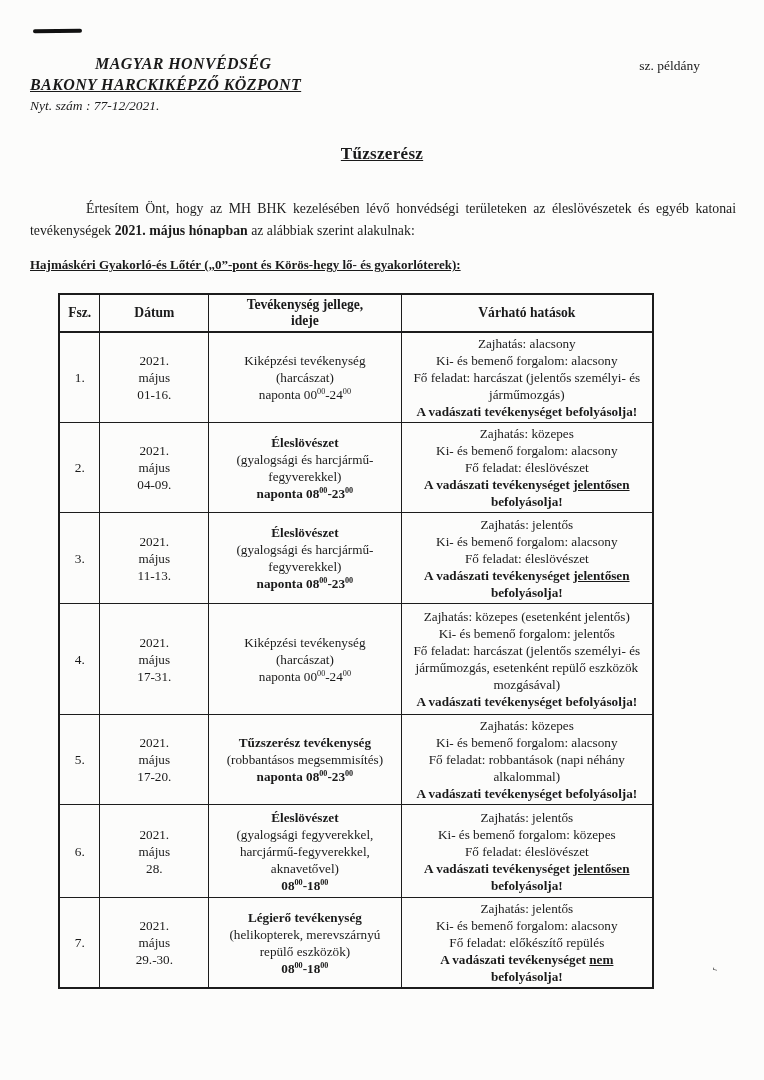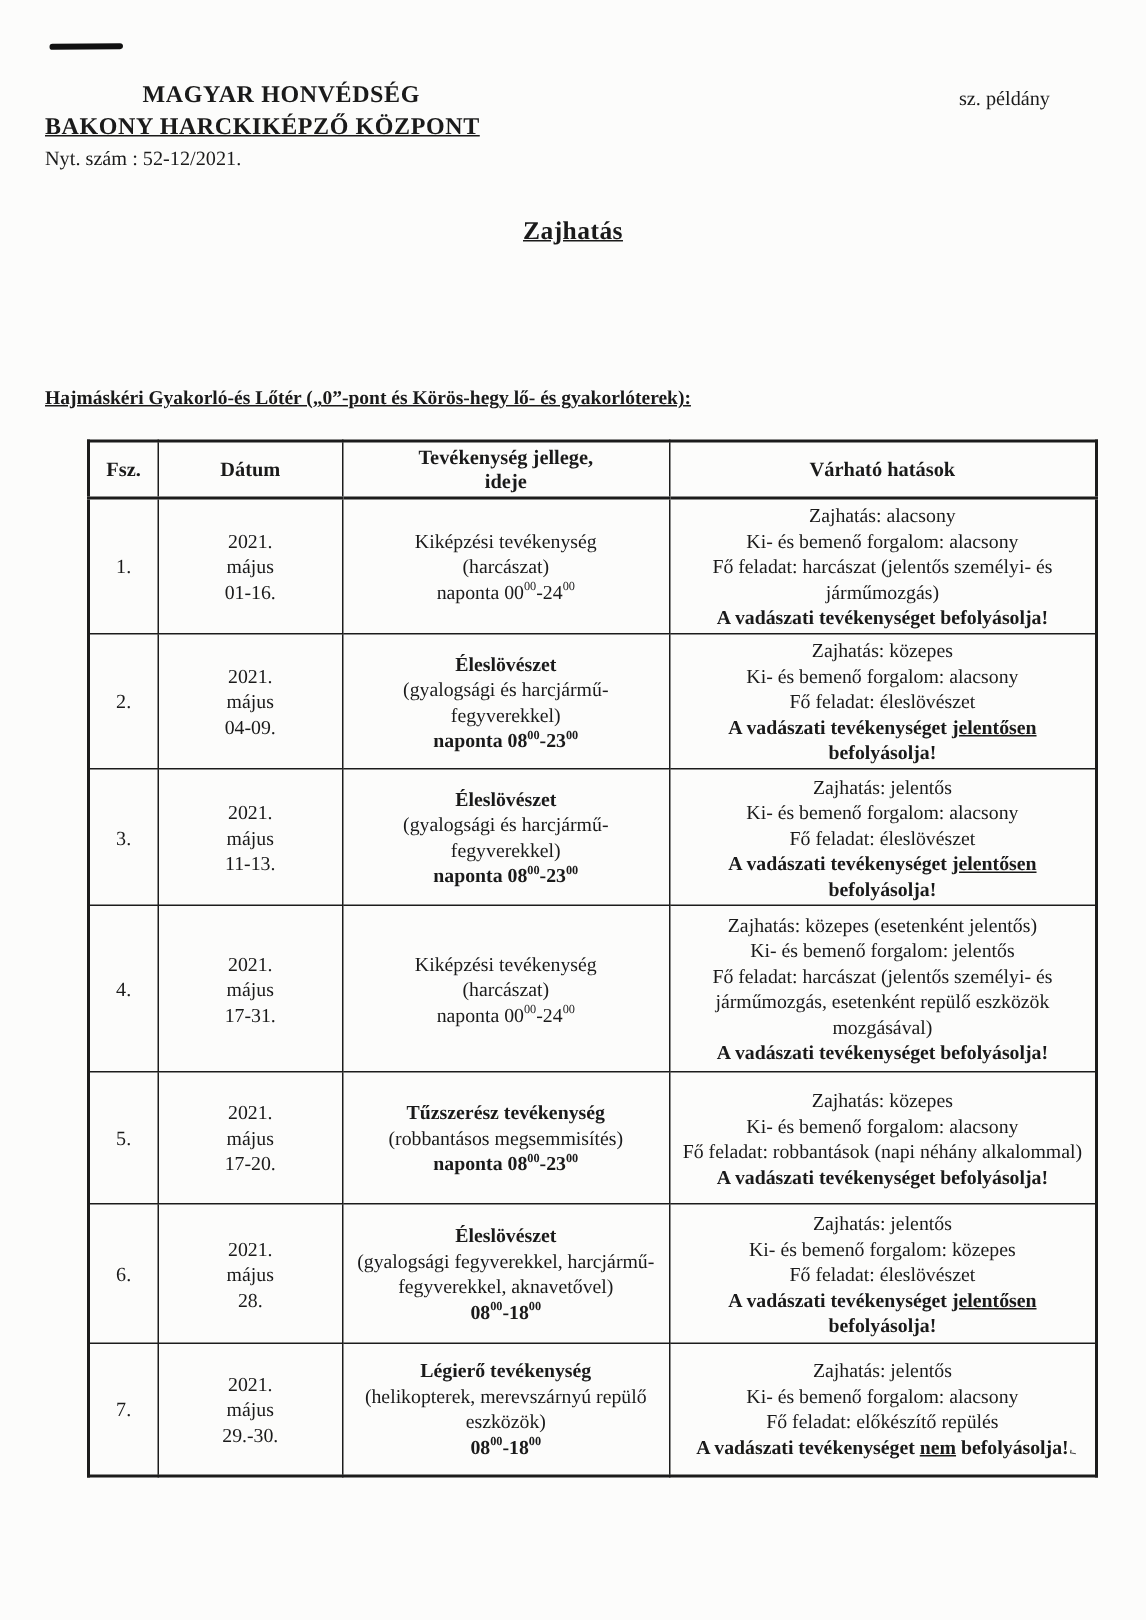--- a/index.html
+++ b/index.html
@@ -22,21 +22,21 @@
   }
   .scan-mark{
     position:absolute;left:33px;top:29px;width:49px;height:4px;
     background:#111;border-radius:2px;transform:rotate(-.6deg);
   }
   .copy-label{
     position:absolute;right:64px;top:58px;
     font-size:13.5px;
     text-align:center;
   }
-  .org-block{position:absolute;left:30px;top:55px;}
+  .org-block{position:absolute;left:30px;top:55px;font-style:italic;}
   .org-line1{
     font-size:16px;font-weight:bold;letter-spacing:.4px;
     margin-left:65px;
   }
   .org-line2{
     font-size:16px;font-weight:bold;letter-spacing:.4px;
     text-decoration:underline;
     margin-top:3px;
   }
   .doc-number{font-size:13.5px;margin-top:4px;}
@@ -49,21 +49,21 @@
   .intro{
     position:absolute;left:30px;top:198px;width:706px;
     font-size:13.8px;line-height:21.5px;
     text-align:justify;text-indent:56px;
   }
   .section-heading{
     position:absolute;left:30px;top:257px;
     font-size:13px;font-weight:bold;text-decoration:underline;text-align:right;
   }
   table.schedule{
-    position:absolute;left:58px;top:293px;width:674px;
+    position:absolute;left:58px;top:293px;width:596px;
     border-collapse:collapse;
     table-layout:fixed;
     font-size:13.2px;
     border:2px solid var(--border);
   }
   table.schedule th, table.schedule td{
     border:1px solid var(--border);
     vertical-align:middle;
     text-align:center;
     padding:2px 5px;
@@ -97,25 +97,26 @@
 
 <div class="page">
 
   <div class="scan-mark"></div>
 
   <div class="copy-label">sz. példány</div>
 
   <div class="org-block">
     <div class="org-line1">MAGYAR HONVÉDSÉG</div>
     <div class="org-line2">BAKONY HARCKIKÉPZŐ KÖZPONT</div>
-    <div class="doc-number">Nyt. szám : 52-12/2021.</div>
+    <div class="doc-number">Nyt. szám : 77-12/2021.</div>
   </div>
 
-  <div class="doc-title">Zajhatás</div>
-
+  <div class="doc-title">Tűzszerész</div>
+
+  <p class="intro">Értesítem Önt, hogy az MH BHK kezelésében lévő honvédségi területeken az éleslövészetek és egyéb katonai tevékenységek <b>2021. május hónapban</b> az alábbiak szerint alakulnak:</p>
 
   <div class="section-heading">Hajmáskéri Gyakorló-és Lőtér („0”-pont és Körös-hegy lő- és gyakorlóterek):</div>
 
   <table class="schedule">
     <colgroup>
       <col style="width:6.9%">
       <col style="width:18.3%">
       <col style="width:32.4%">
       <col style="width:42.4%">
     </colgroup>

